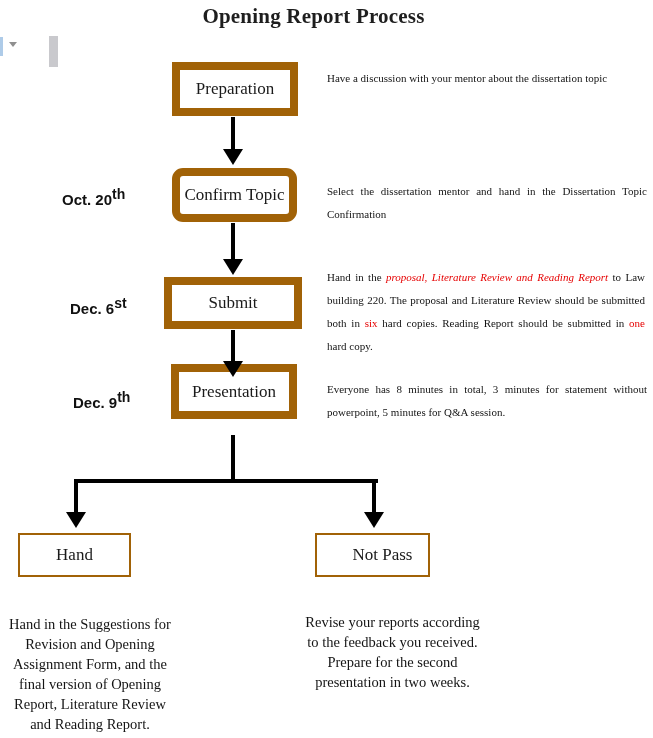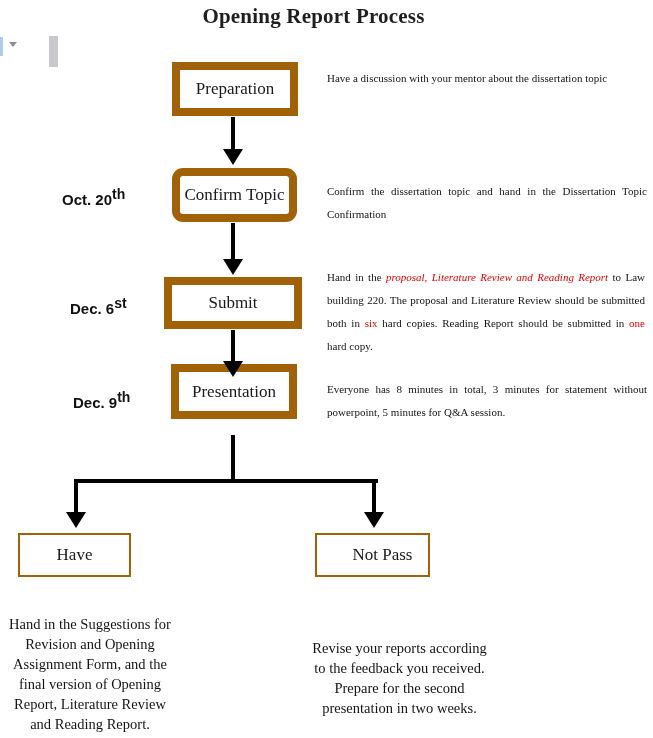--- a/index.html
+++ b/index.html
@@ -83,21 +83,21 @@
   #note-preparation{left:327px;top:67px;width:320px;}
   #note-confirm-topic{left:327px;top:180px;width:320px;}
   #note-submit{left:327px;top:266px;width:318px;}
   #note-presentation{left:327px;top:378px;width:320px;}
   .note-bottom{
     position:absolute;
     font-size:14.5px;line-height:20px;
     text-align:center;color:#141414;
   }
   #note-pass{left:5px;top:614px;width:170px;}
-  #note-not-pass{left:307px;top:612px;width:185px;margin-top:26px;}
+  #note-not-pass{left:300px;top:612px;width:185px;}
 
   .seg-italic{}
   .seg-red{color:var(--accent-red,#e60000);}
   .seg-red-italic{color:var(--accent-red,#e60000);font-style:italic;}
 </style>
 </head>
 <body>
 
 <div class="page">
 
@@ -113,21 +113,21 @@
   <div class="node" id="node-confirm-topic">
     <span>Confirm Topic</span>
   </div>
   <div class="node" id="node-submit">
     <span>Submit</span>
   </div>
   <div class="node" id="node-presentation">
     <span>Presentation</span>
   </div>
   <div class="node" id="node-pass">
-    <span>Have</span>
+    <span>Hand</span>
   </div>
   <div class="node" id="node-not-pass">
     <span>Not Pass</span>
   </div>
 
   <div class="vl" id="line-prep-confirm"></div>
   <div class="ah" id="head-prep-confirm"></div>
 
   <div class="vl" id="line-confirm-submit"></div>
   <div class="ah" id="head-confirm-submit"></div>
@@ -142,19 +142,19 @@
   <div class="ah" id="head-branch-pass"></div>
 
   <div class="vl" id="line-branch-not-pass"></div>
   <div class="ah" id="head-branch-not-pass"></div>
 
   <div class="date" id="date-confirm-topic"><span>Oct. 20</span><sup>th</sup></div>
   <div class="date" id="date-submit"><span>Dec. 6</span><sup>st</sup></div>
   <div class="date" id="date-presentation"><span>Dec. 9</span><sup>th</sup></div>
 
   <div class="note" id="note-preparation"><span>Have a discussion with your mentor about the dissertation topic</span></div>
-  <div class="note" id="note-confirm-topic"><span>Confirm the dissertation topic and hand in the </span><span class="seg-italic">Dissertation Topic Confirmation</span></div>
+  <div class="note" id="note-confirm-topic"><span>Select the dissertation mentor and hand in the </span><span class="seg-italic">Dissertation Topic Confirmation</span></div>
   <div class="note" id="note-submit"><span>Hand in the </span><span class="seg-red-italic">proposal, Literature Review and Reading Report</span><span> to Law building 220. The proposal and Literature Review should be submitted both in </span><span class="seg-red">six</span><span> hard copies. Reading Report should be submitted in </span><span class="seg-red">one</span><span> hard copy.</span></div>
   <div class="note" id="note-presentation"><span>Everyone has 8 minutes in total, 3 minutes for statement without powerpoint, 5 minutes for Q&amp;A session.</span></div>
   <div class="note-bottom" id="note-pass"><span>Hand in the Suggestions for Revision and Opening Assignment Form, and the final version of </span><span class="seg-italic">Opening Report, Literature Review and Reading Report.</span></div>
   <div class="note-bottom" id="note-not-pass"><span>Revise your reports according to the feedback you received. Prepare for the second presentation in two weeks.</span></div>
 
 </div>
 
 </body></html>

